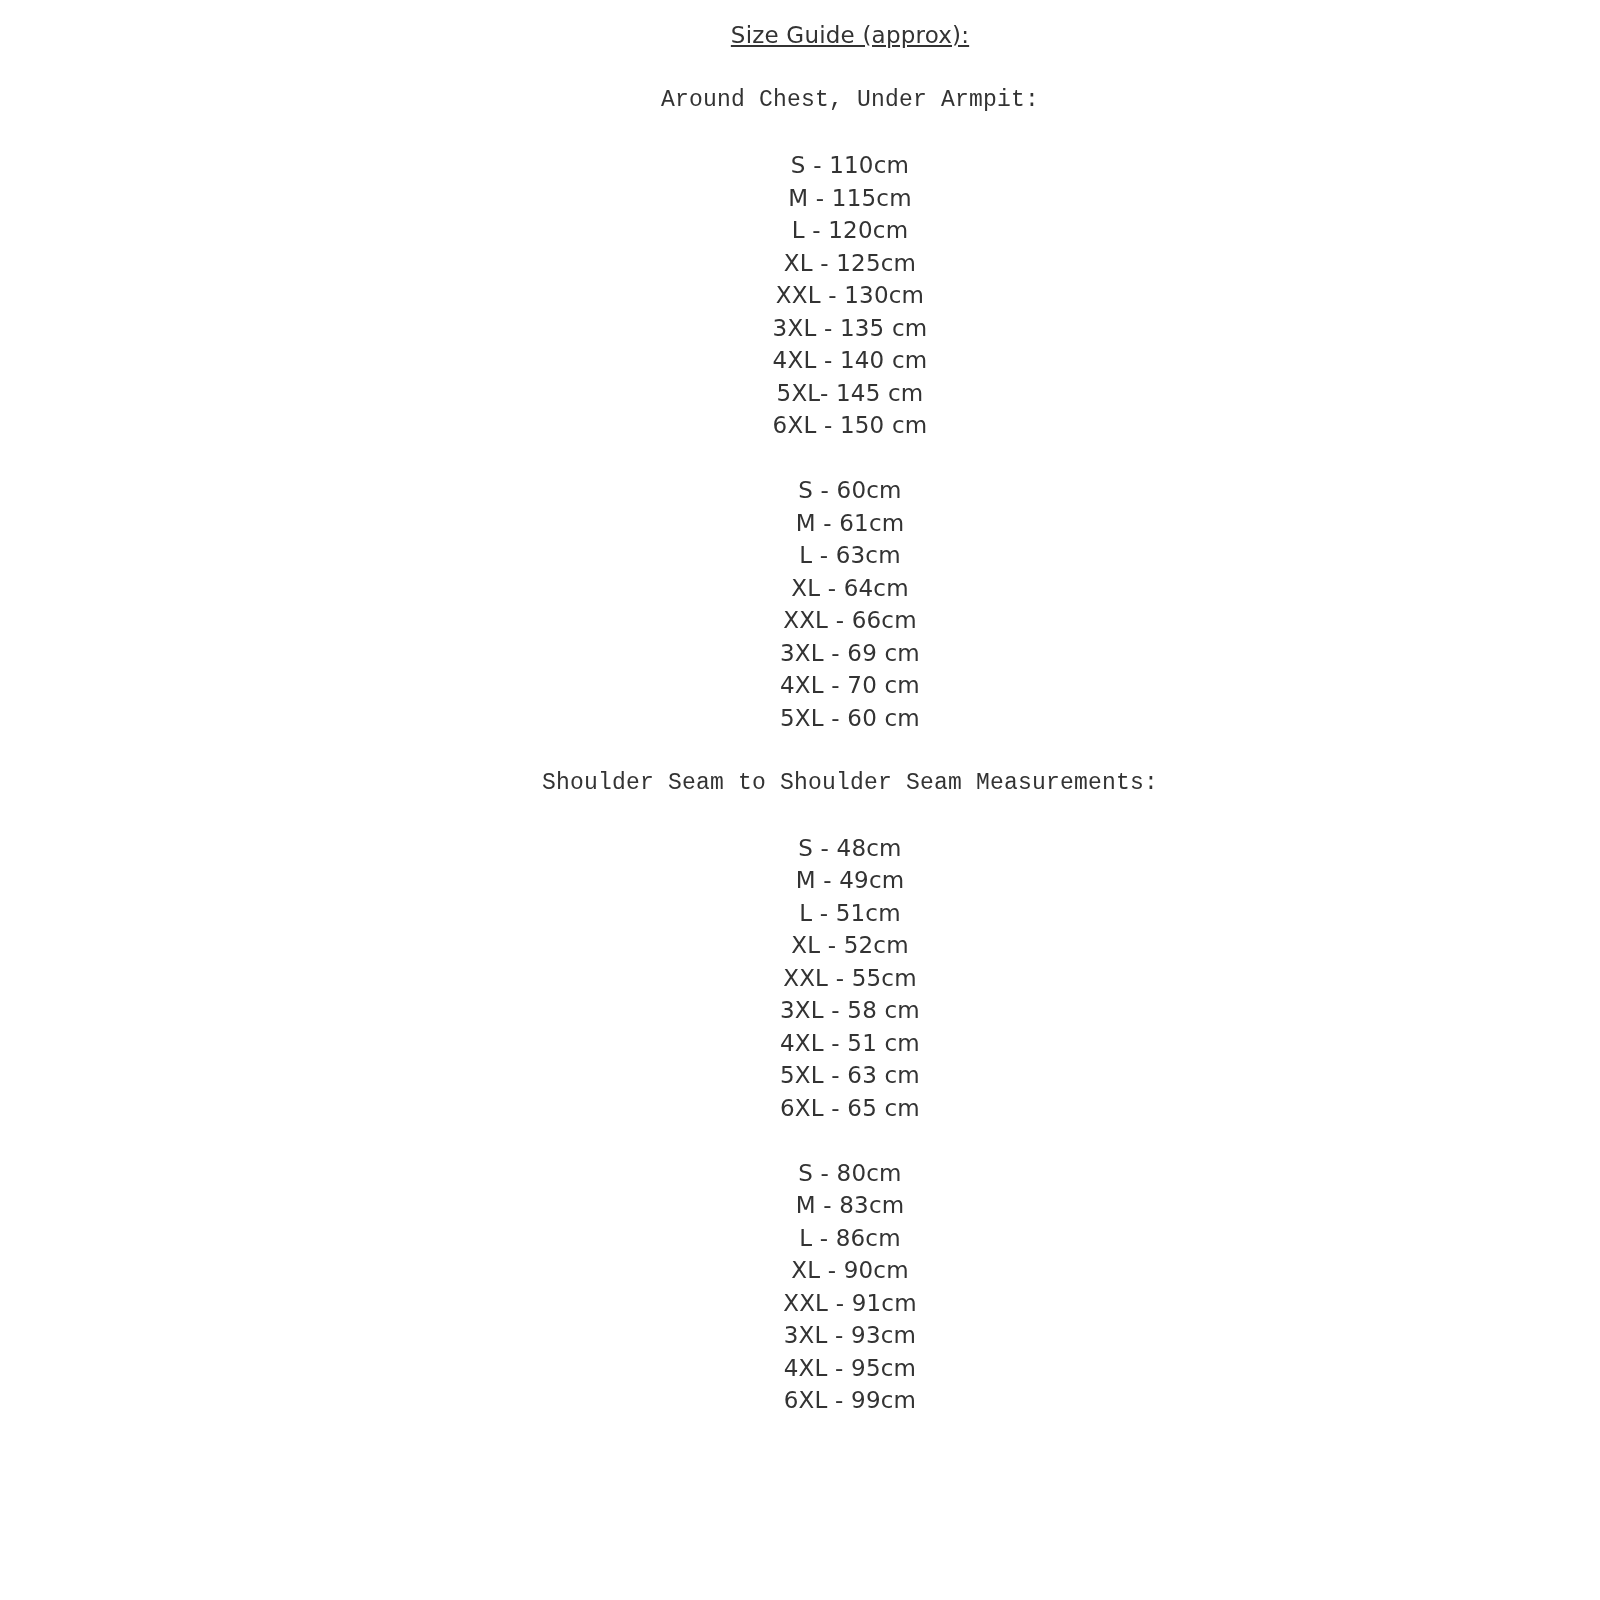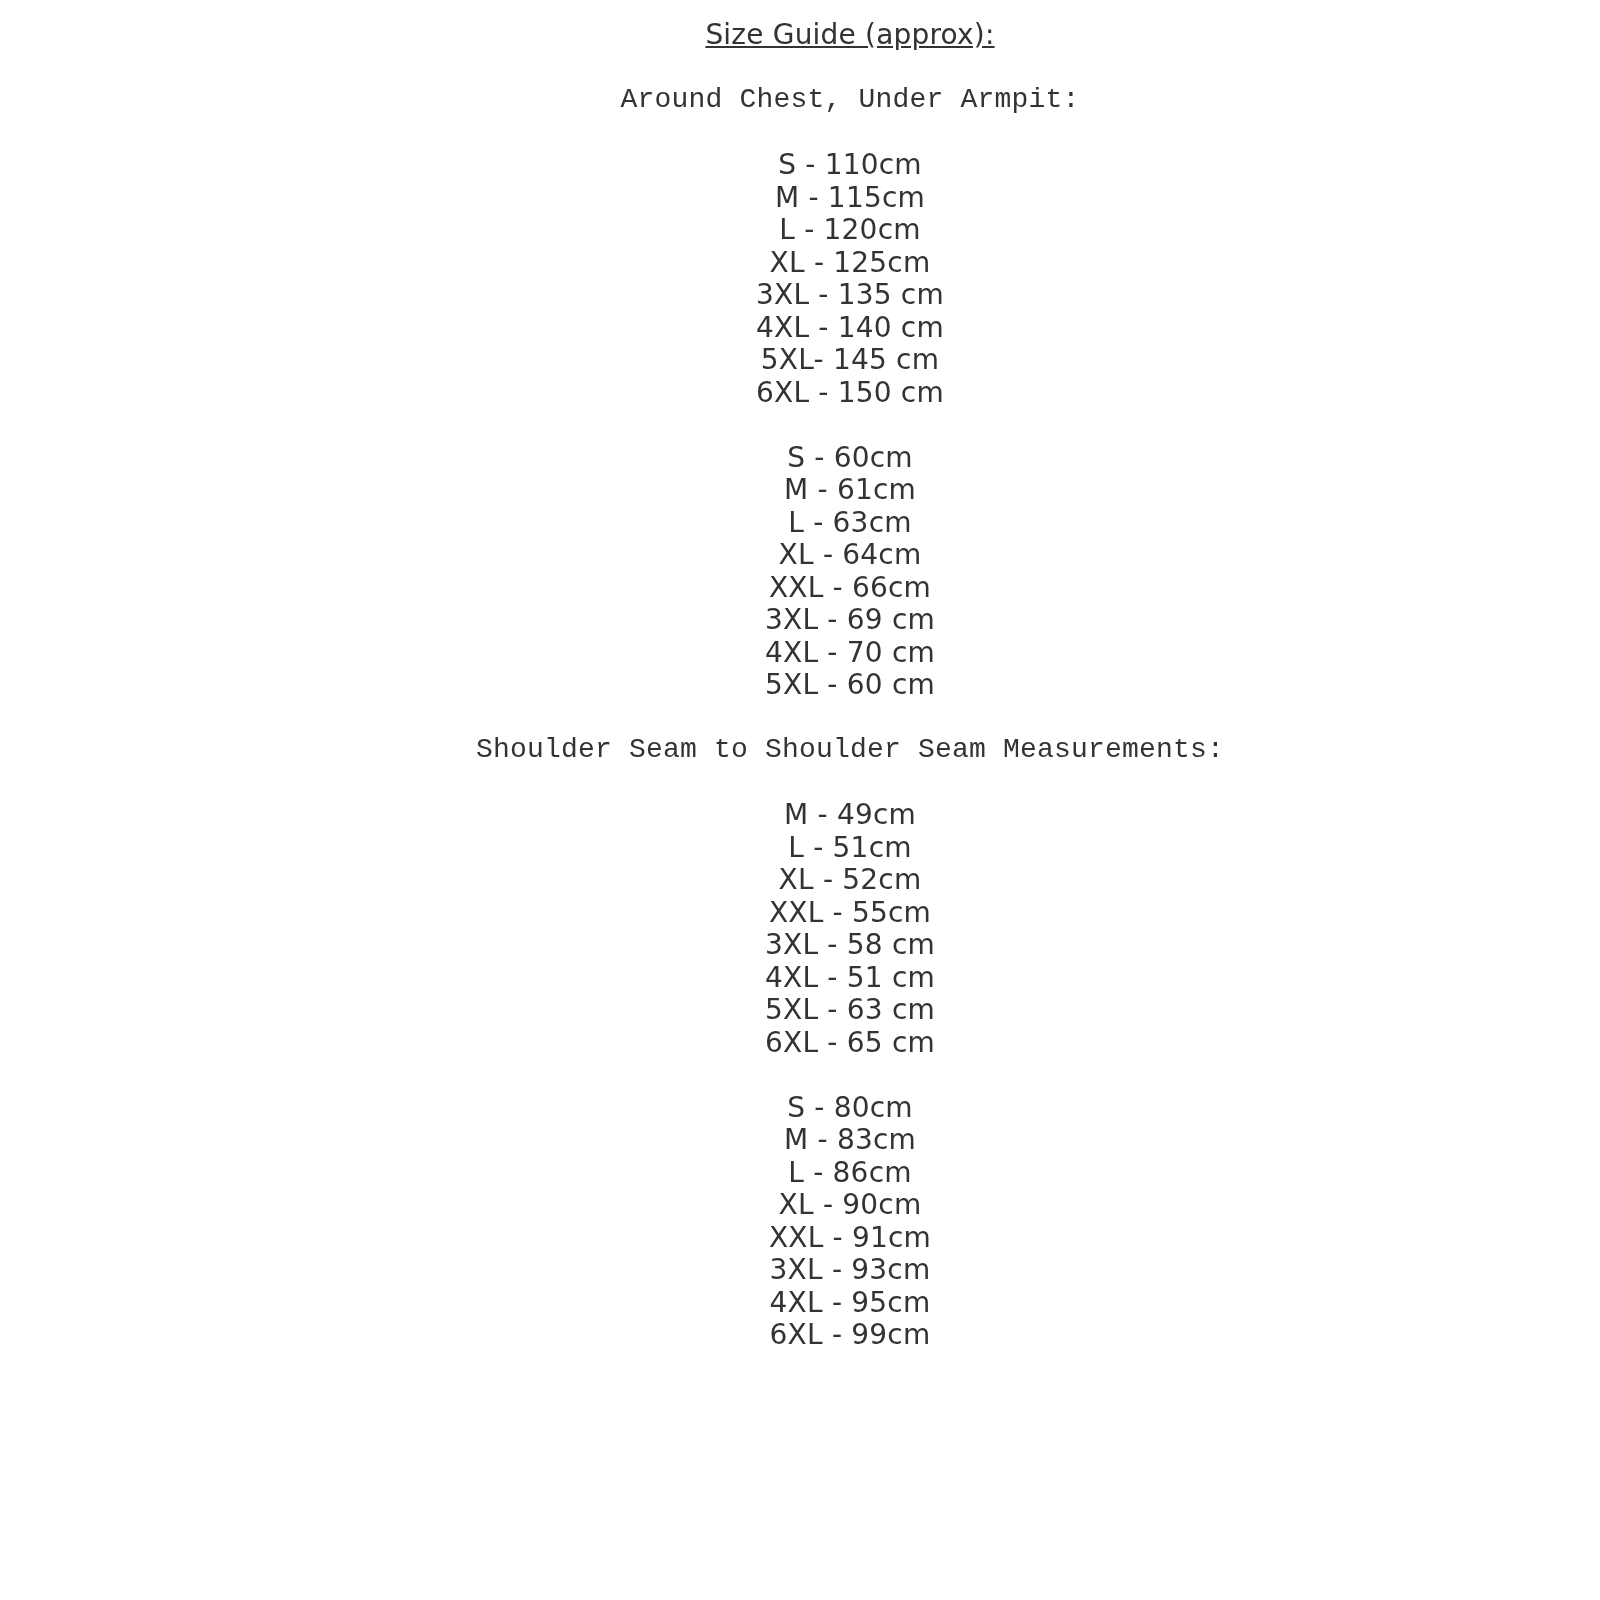--- a/index.html
+++ b/index.html
@@ -19,21 +19,21 @@
     text-align: center;
     font-family: "DejaVu Sans", "Liberation Sans", sans-serif;
     font-size: 28px;
     line-height: 32.5px;
     color: #333333;
     letter-spacing: 0.2px;
   }
   .line {
     margin: 0;
     padding: 0;
-    font-size: 28px;
+    font-size: 23px;
     font-weight: 400;
     white-space: pre;
   }
   h1.title {
     text-decoration: underline;
     margin-bottom: 32.5px;
   }
   .gap-after {
     margin-bottom: 32.5px;
     font-family: Liberation Mono, monospace;
@@ -48,39 +48,41 @@
 <main style="color: rgb(51, 51, 51);">
 
   <h1 class="line title">Size Guide (approx):</h1>
 
   <section>
     <h2 class="line gap-after">Around Chest, Under Armpit:</h2>
     <p class="line">S - 110cm</p>
     <p class="line">M - 115cm</p>
     <p class="line">L - 120cm</p>
     <p class="line">XL - 125cm</p>
+    <p class="line">XXL - 130cm</p>
     <p class="line">3XL - 135 cm</p>
     <p class="line">4XL - 140 cm</p>
     <p class="line">5XL- 145 cm</p>
     <p class="line">6XL - 150 cm</p>
   </section>
 
   <section class="gap-before">
     <p class="line">S - 60cm</p>
     <p class="line">M - 61cm</p>
     <p class="line">L - 63cm</p>
     <p class="line">XL - 64cm</p>
     <p class="line">XXL - 66cm</p>
     <p class="line">3XL - 69 cm</p>
     <p class="line">4XL - 70 cm</p>
     <p class="line">5XL - 60 cm</p>
   </section>
 
   <section class="gap-before">
     <h2 class="line gap-after">Shoulder Seam to Shoulder Seam Measurements:</h2>
+    <p class="line">S - 48cm</p>
     <p class="line">M - 49cm</p>
     <p class="line">L - 51cm</p>
     <p class="line">XL - 52cm</p>
     <p class="line">XXL - 55cm</p>
     <p class="line">3XL - 58 cm</p>
     <p class="line">4XL - 51 cm</p>
     <p class="line">5XL - 63 cm</p>
     <p class="line">6XL - 65 cm</p>
   </section>
 

